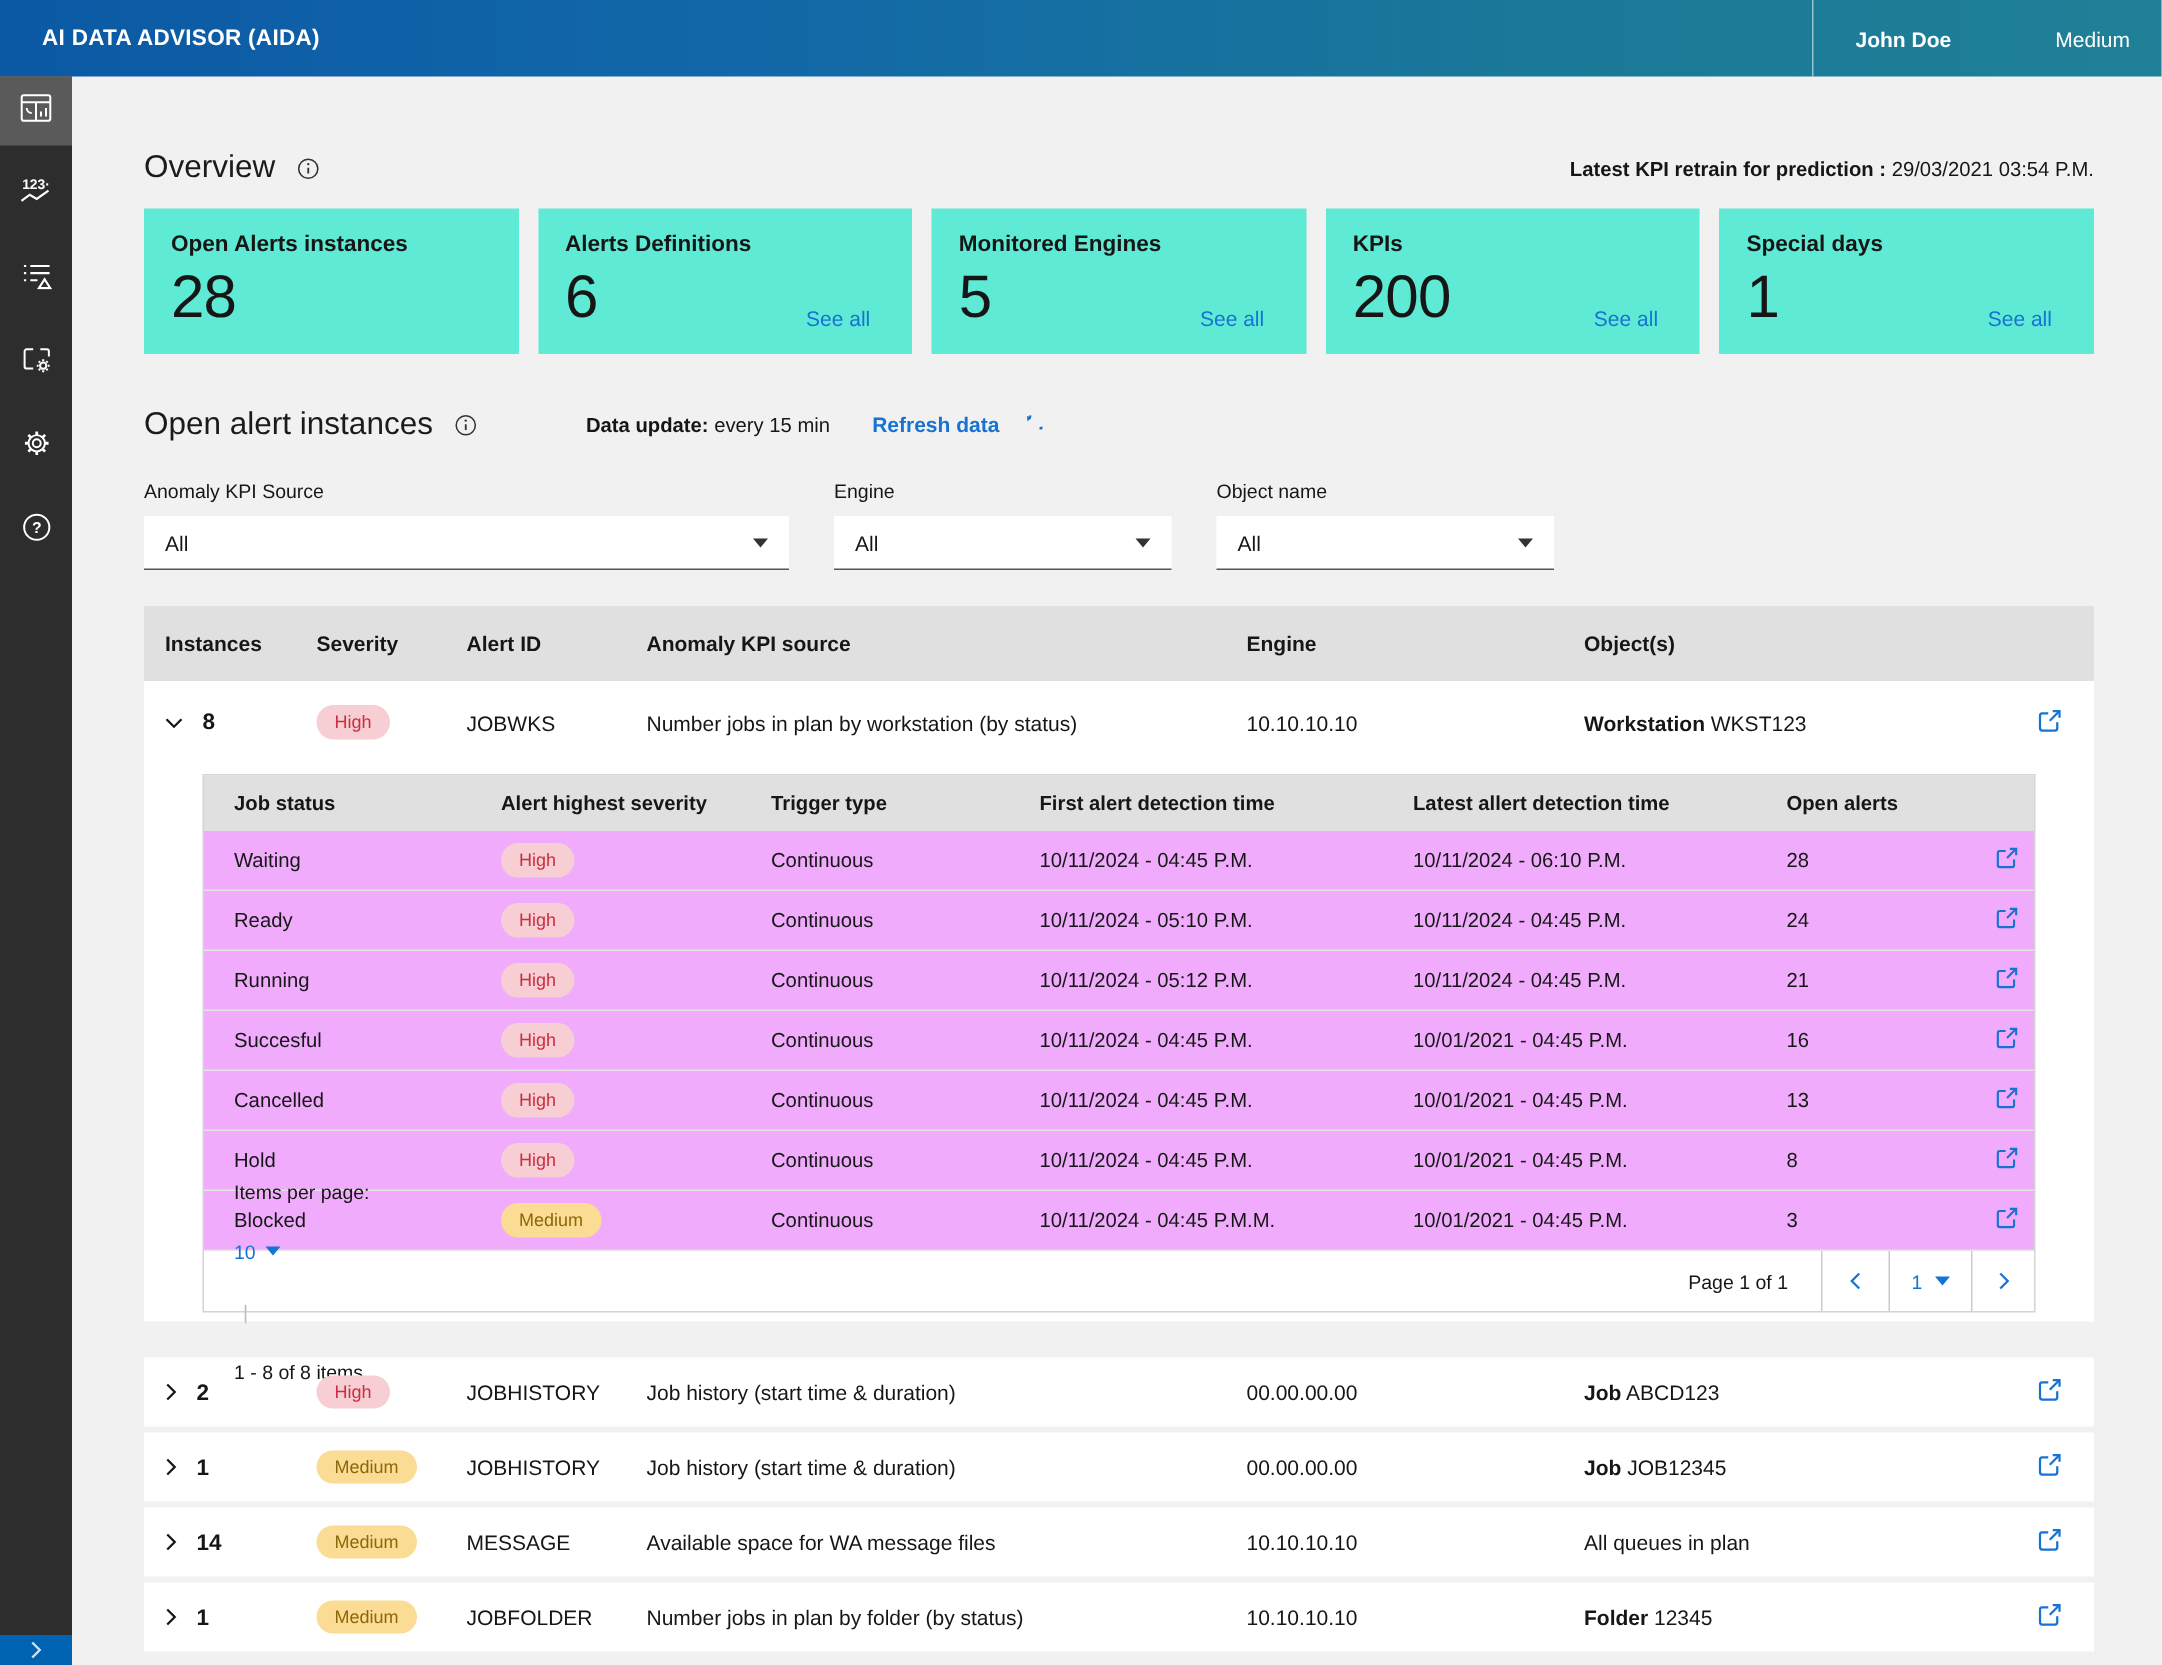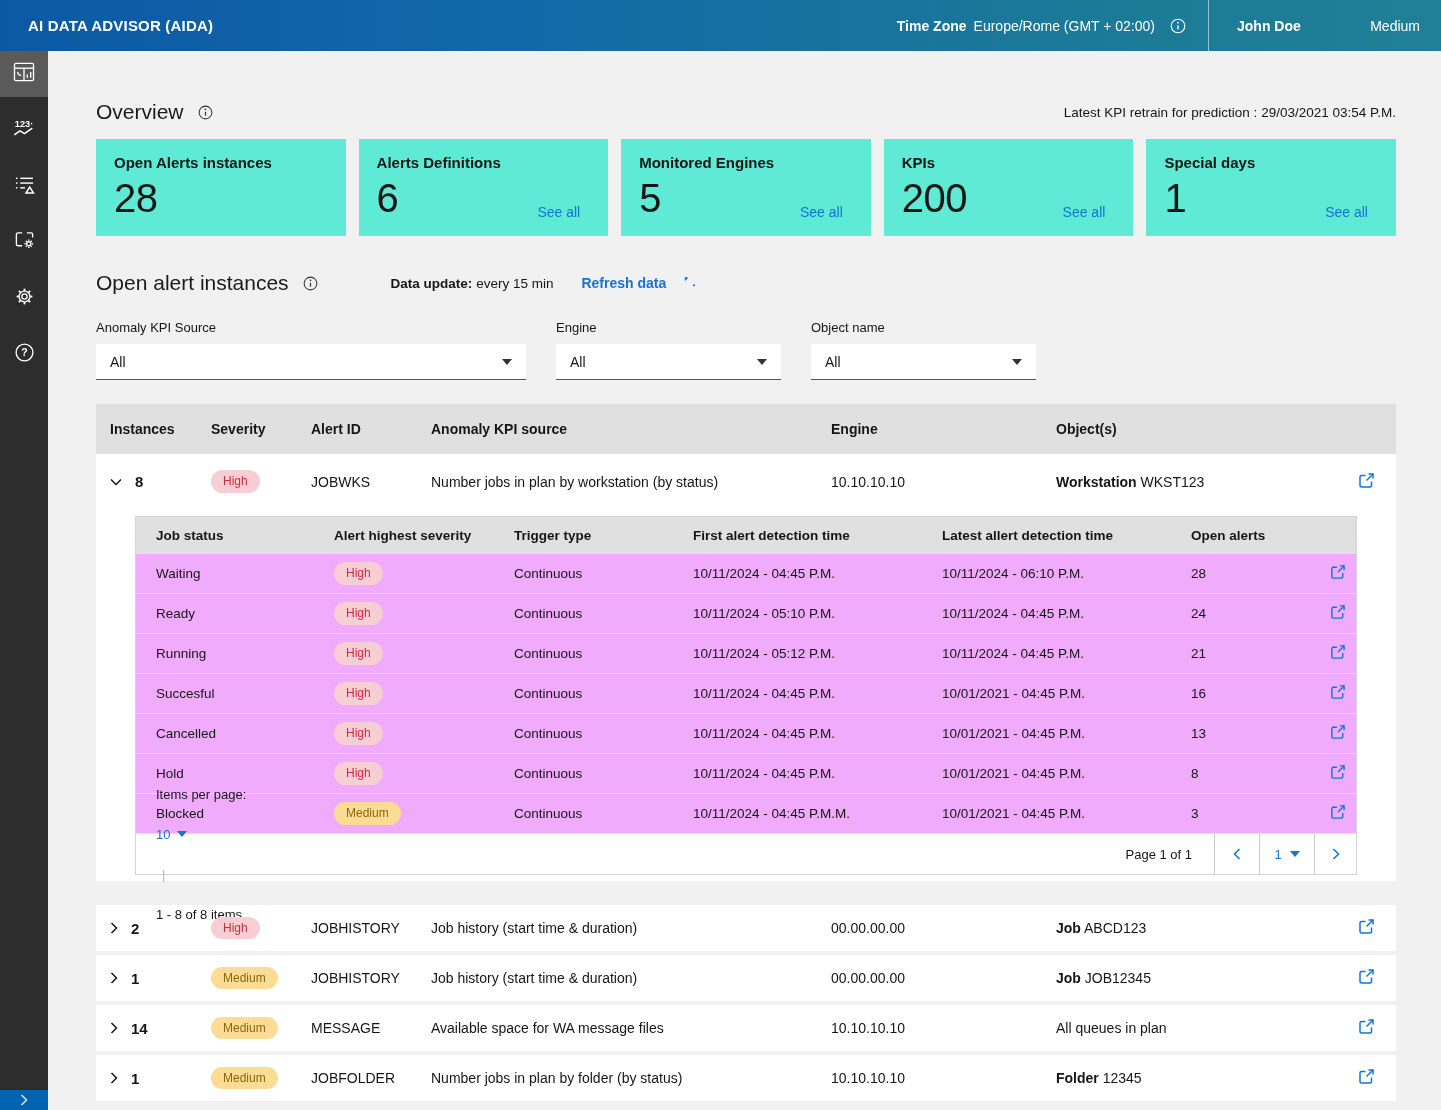--- a/index.html
+++ b/index.html
@@ -25,21 +25,21 @@
   .side-item.active { background:#5a5a5a; }
   .side-expand { position:absolute; bottom:0; left:0; width:48px; height:20px; background:#0063b1; display:flex; align-items:center; justify-content:center; cursor:pointer; }
 
   
   .main { position:absolute; left:48px; top:51px; right:0; bottom:0; padding:49px 45px 0 48px;border-radius:22px; }
 
   .section-title-row { display:flex; align-items:center; }
   .section-title { font-size:21px; font-weight:400; color:#1b1b1b; }
   .info-icon { margin-left:14px; display:inline-flex; cursor:pointer; }
   .retrain { margin-left:auto; font-size:13.5px; }
-  .retrain b { font-weight:normal; }
+  .retrain b { font-weight:bold; }
 
   .cards { display:flex; gap:13px; margin-top:15px; }
   .card { flex:1; height:97px; background:#5eead4; position:relative; padding:15px 18px 12px 18px; }
   .card-title { font-size:15px; font-weight:bold; }
   .card-value { font-size:40px; font-weight:400; margin-top:5px; letter-spacing:-.5px; }
   .see-all { position:absolute; right:28px; bottom:16px; color:#1673d2; font-size:14px; cursor:pointer; }
 
   .alerts-title-row { display:flex; align-items:center; margin-top:35px; }
   .data-update { margin-left:73px; font-size:13.5px; }
   .data-update b { font-weight:bold; }
@@ -94,31 +94,20 @@
   .bottom-rows { margin-top:24px; }
   .mrow { height:46px; background:#fff; cursor:pointer; }
   .mrow + .mrow { margin-top:4px; }
 </style>
 </head>
 <body>
 
 <div class="app-header">
   <div class="app-title">AI DATA ADVISOR (AIDA)</div>
   <div class="hdr-right">
-    <div class="tz-block">
-      <span class="tz-label">Time Zone</span>
-      <span>Europe/Rome (GMT + 02:00)</span>
-      <span class="info-icon" style="margin-left:8px;">
-        <svg width="16" height="16" viewBox="0 0 16 16">
-            <circle cx="8" cy="8" r="6.8" fill="none" stroke="#fff" stroke-width="1.1"></circle>
-            <line x1="8" y1="7.2" x2="8" y2="11.4" stroke="#fff" stroke-width="1.3"></line>
-            <circle cx="8" cy="4.7" r="0.85" fill="#fff"></circle>
-          </svg>
-      </span>
-    </div>
     <div class="hdr-divider"></div>
     <div class="user-block">
       <span class="user-name">John Doe</span>
       <span class="logout">Medium</span>
     </div>
   </div>
 </div>
 
 <div class="sidebar">
   <div class="side-item active">

